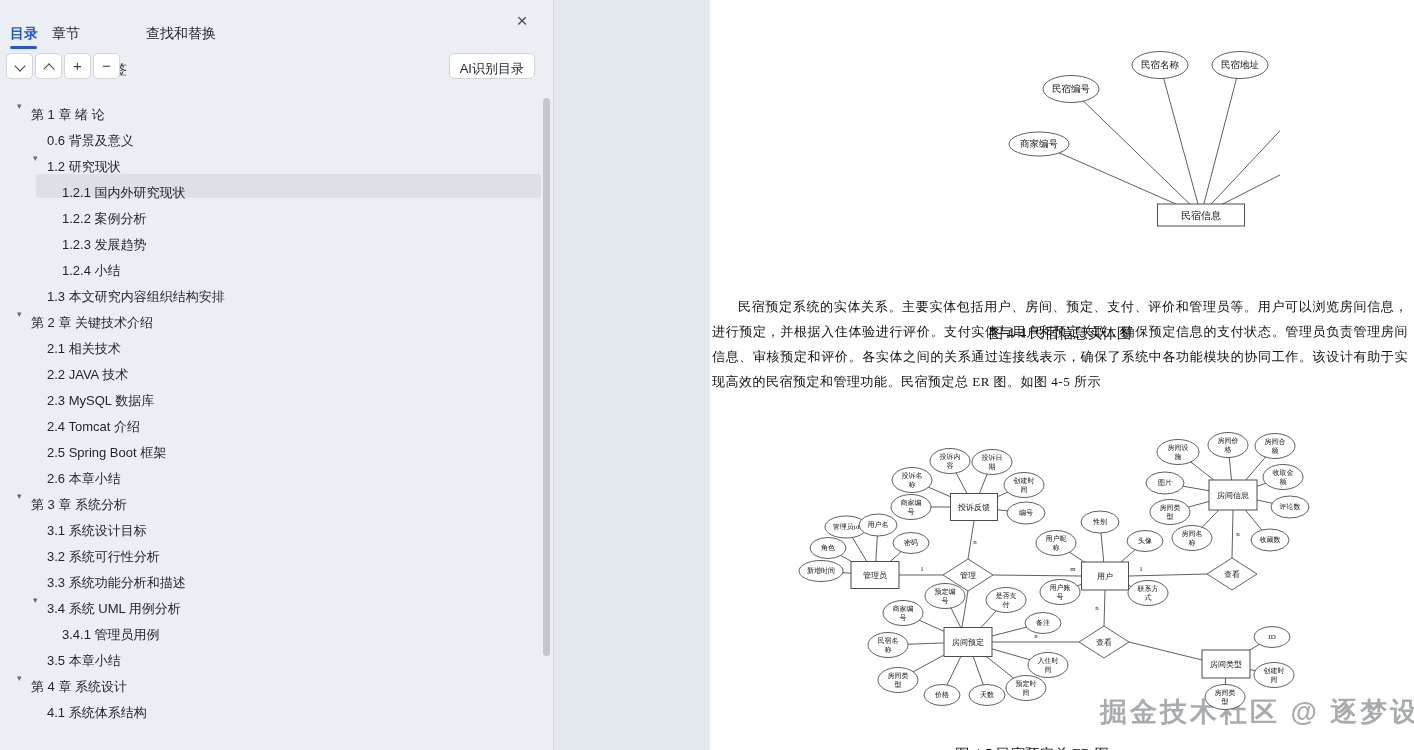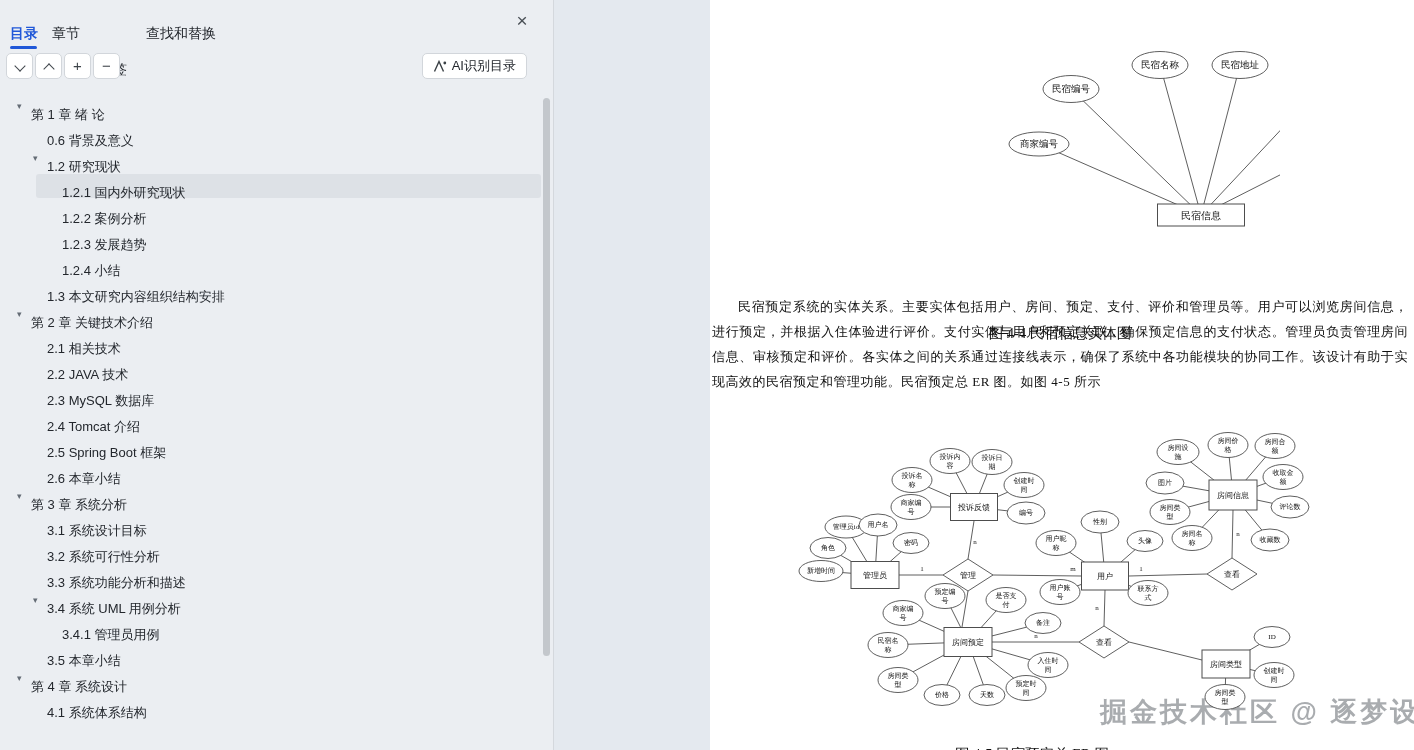--- a/index.html
+++ b/index.html
@@ -15,23 +15,23 @@
   .tab-underline{position:absolute;top:34px;height:3px;border-radius:2px;background:#2158d8;}
   .close-btn{position:absolute;top:10px;right:20px;width:22px;height:22px;line-height:21px;
              text-align:center;font-size:19px;color:#4a5056;cursor:pointer;}
   .toolbar{position:absolute;left:6px;top:53px;width:541px;height:26px;}
   .tool-btn{position:absolute;top:0;width:27px;height:26px;background:#fff;border:1px solid #d2d6db;
             border-radius:5px;box-sizing:border-box;text-align:center;cursor:pointer;}
   .tool-btn .glyph{font-size:15px;line-height:23px;color:#3d4349;}
   .chev{display:inline-block;width:7px;height:7px;border-left:1.6px solid #41474d;
         border-bottom:1.6px solid #41474d;transform:rotate(-45deg);margin-top:8px;}
   .chev.up{transform:rotate(135deg);margin-top:11px;}
-  .ai-btn{position:absolute;top:0;right:20px;height:26px;background:#fff;border:1px solid #d2d6db;
+  .ai-btn{position:absolute;top:0;right:12px;height:26px;background:#fff;border:1px solid #d2d6db;
           border-radius:5px;box-sizing:border-box;display:flex;align-items:center;gap:5px;
-          padding:0 10px;font-size:13px;color:#23272d;cursor:pointer;}
+          padding:0 10px;font-size:13px;color:#23272d;cursor:pointer;flex-direction:column;}
   .toc{position:absolute;left:0;top:95px;width:545px;}
   .toc-row{position:relative;height:26px;cursor:pointer;}
   .toc-row .hl{position:absolute;left:36px;top:1px;width:505px;height:24px;background:#dde1e6;border-radius:3px;}
   .toc-caret{position:absolute;top:6px;font-size:9px;color:#646c75;}
   .toc-label{position:absolute;top:11px;font-size:13px;color:#23272d;white-space:nowrap;}
   .lvl0 .toc-caret{left:17px;} .lvl0 .toc-label{left:31px;}
   .lvl1 .toc-caret{left:33px;} .lvl1 .toc-label{left:47px;}
   .lvl2 .toc-label{left:62px;}
   .scrollbar-thumb{position:absolute;left:543px;top:98px;width:7px;height:558px;
                    background:#c3c7cc;border-radius:4px;}

